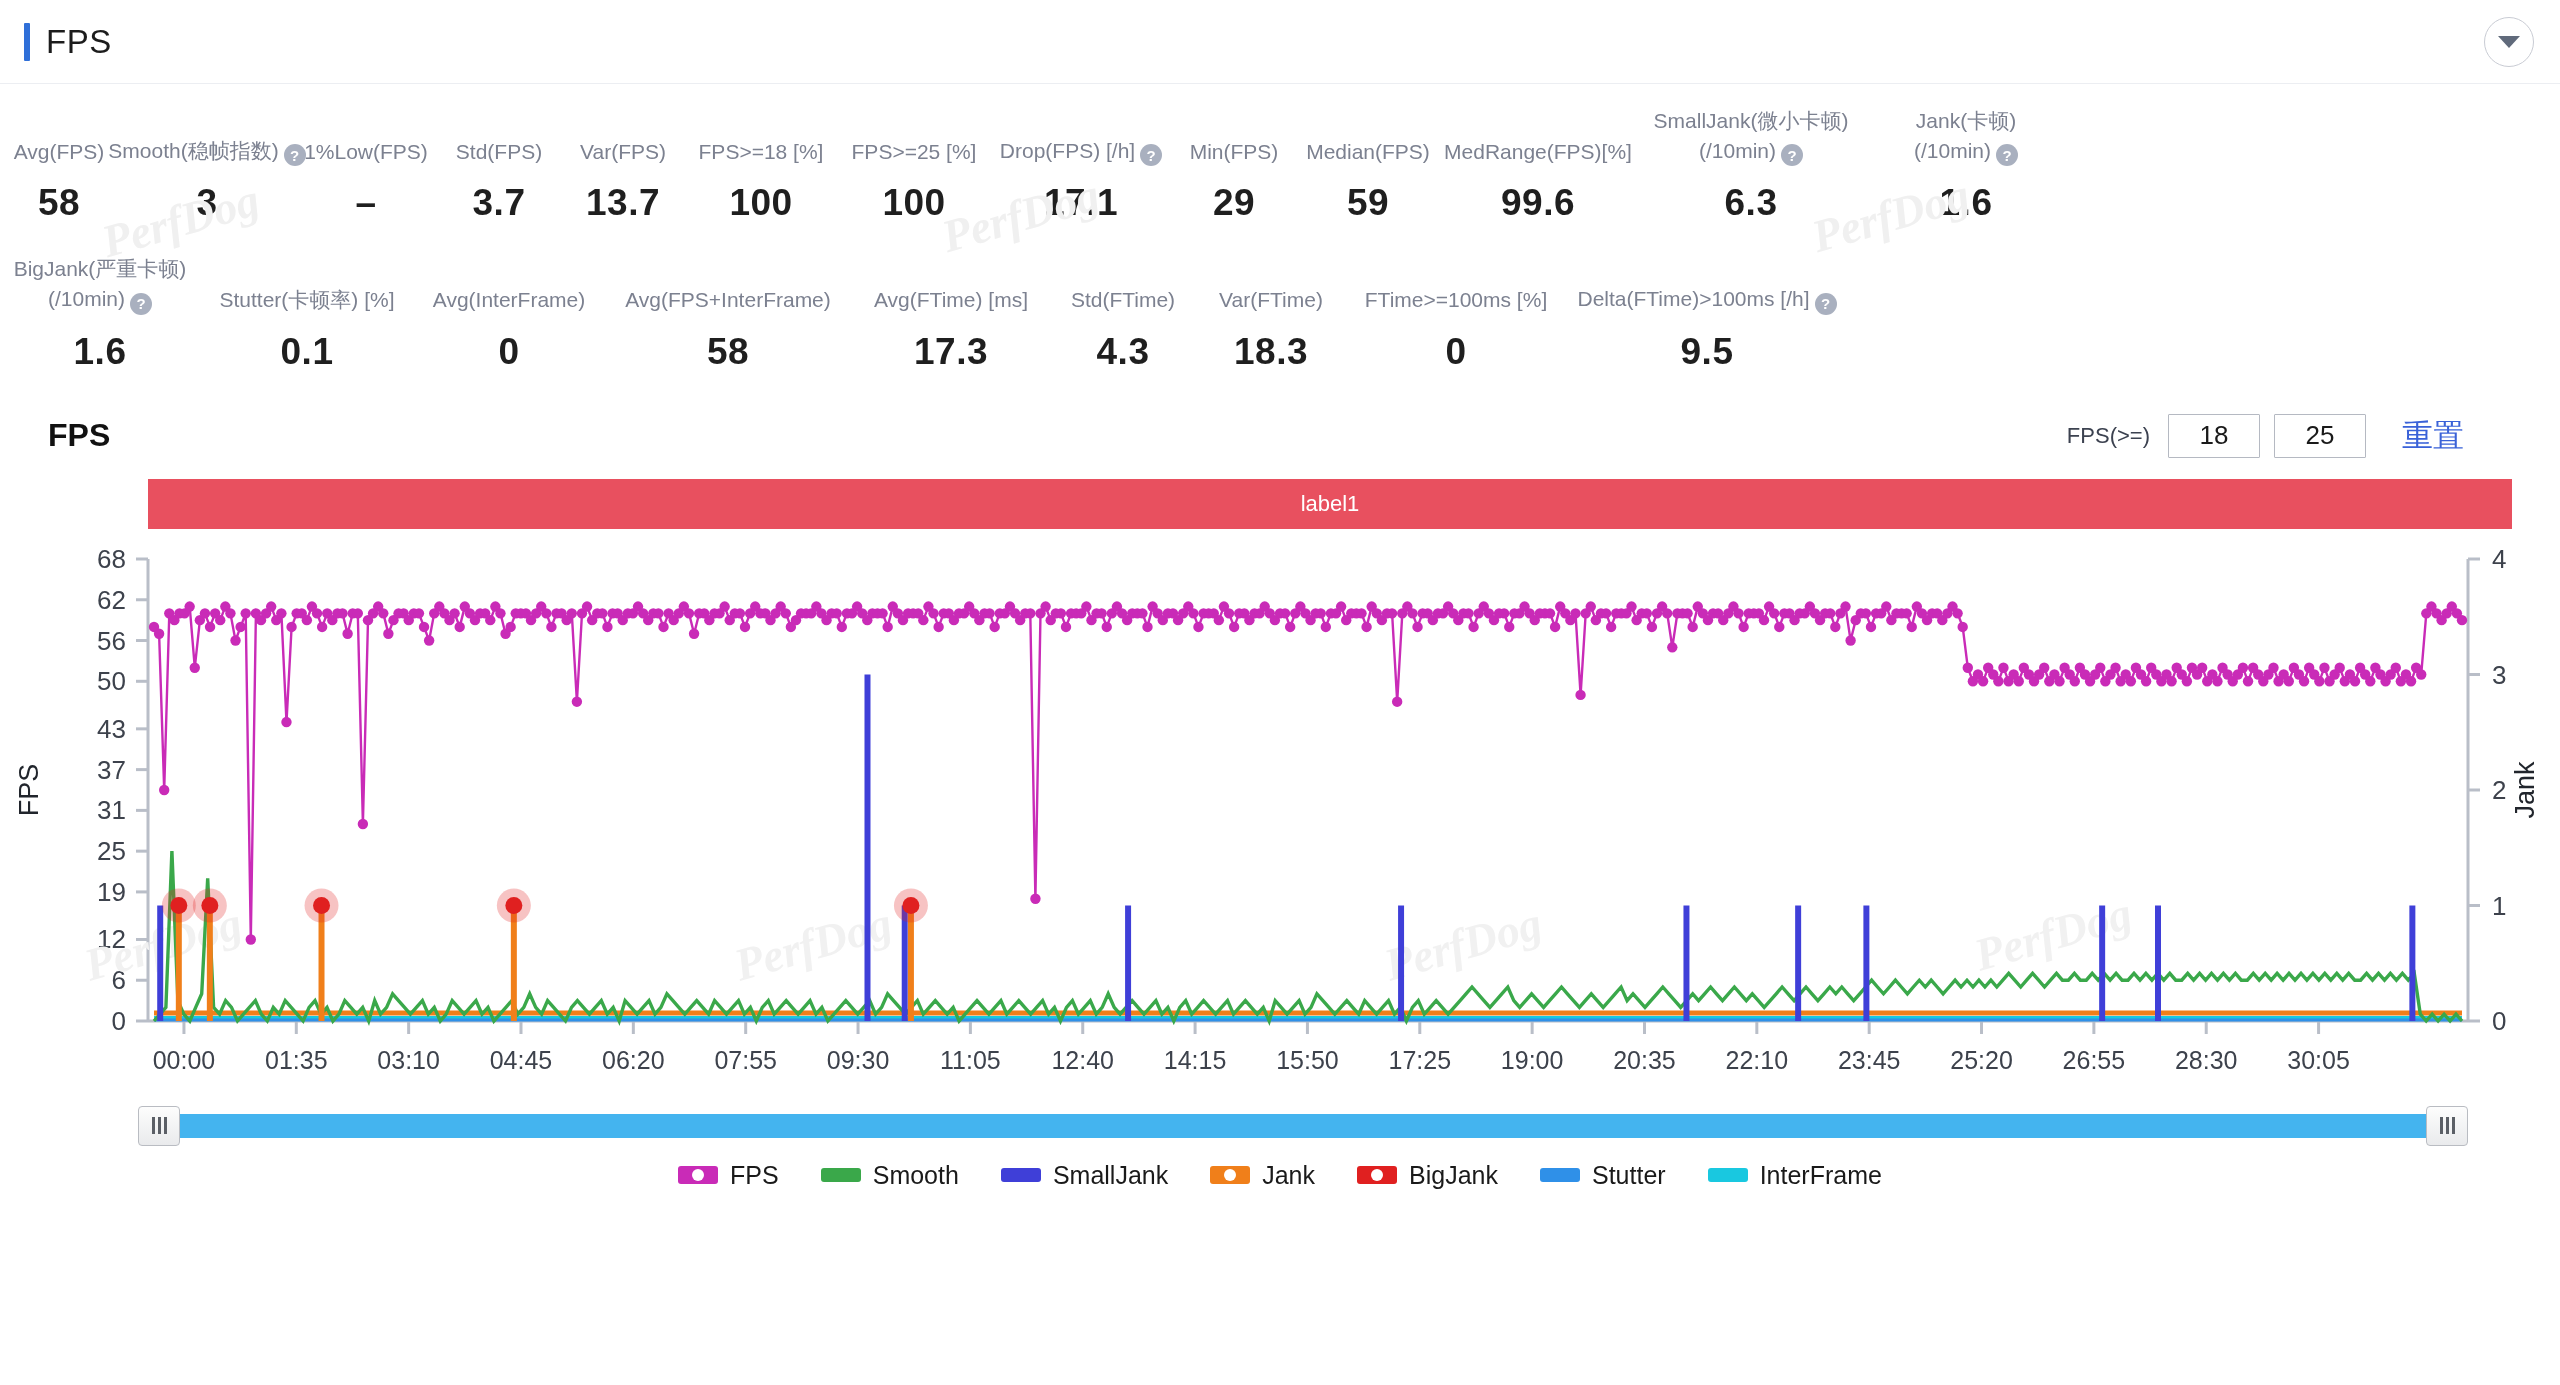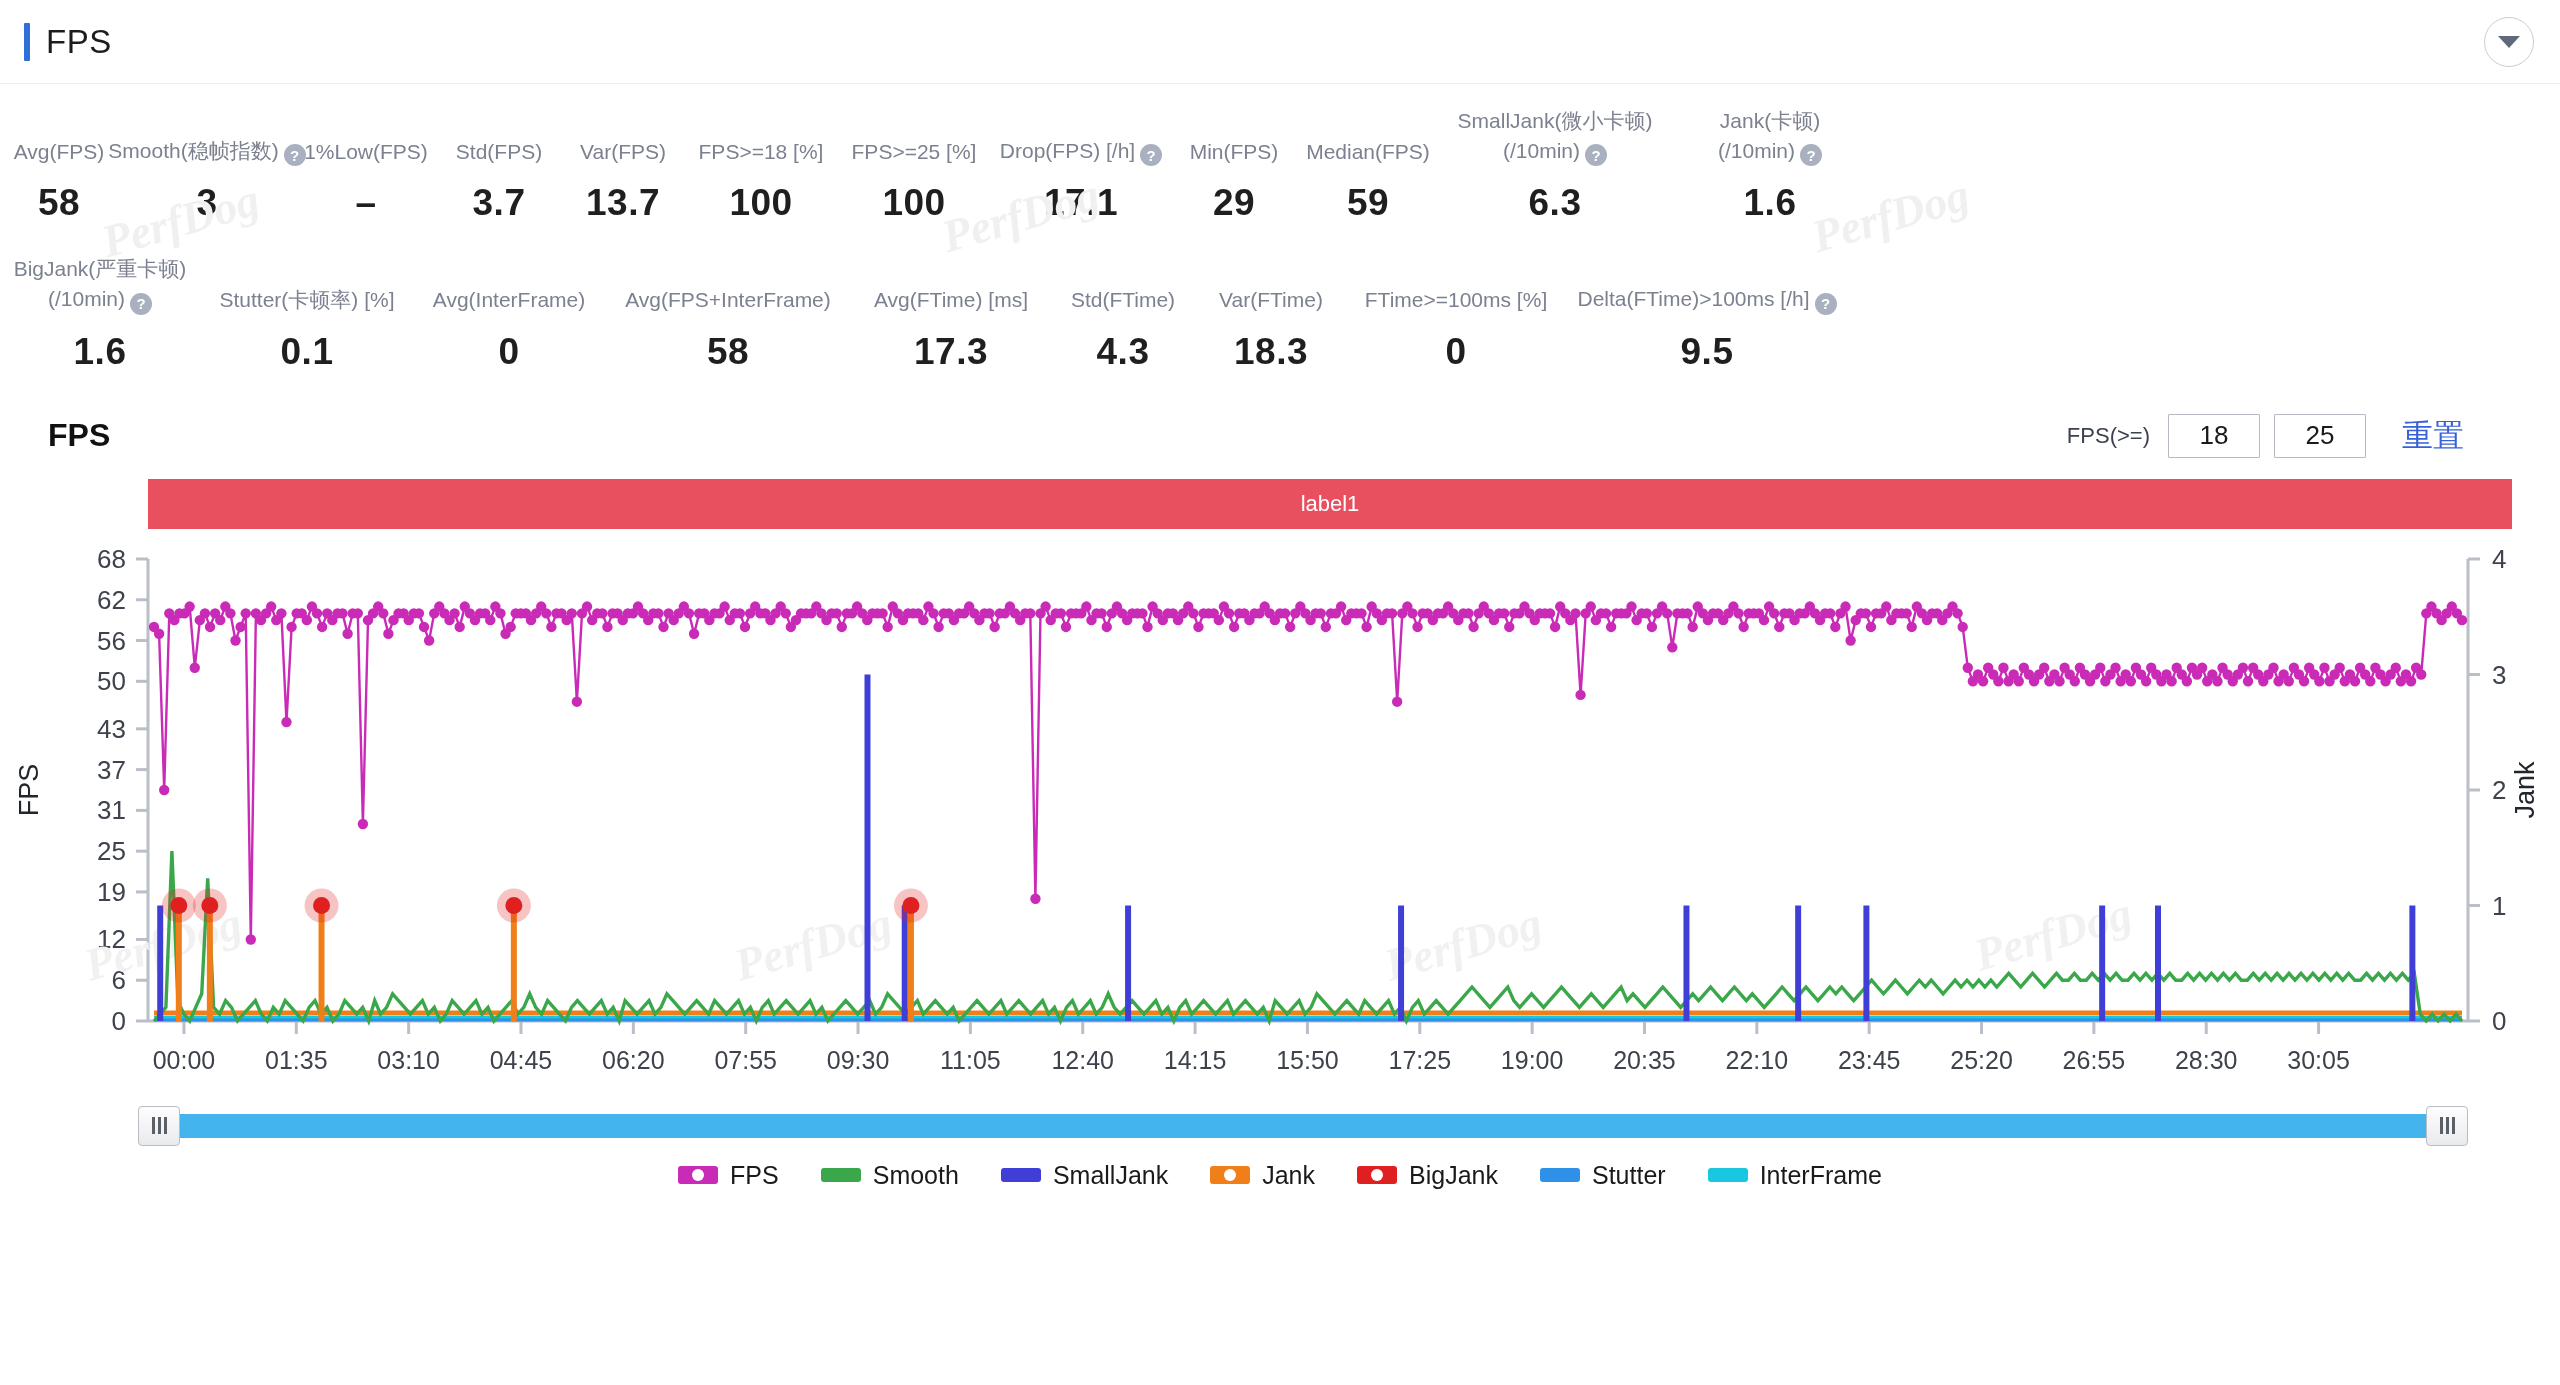--- a/index.html
+++ b/index.html
@@ -223,20 +223,24 @@
           <div class="metric-label">Drop(FPS) [/h]<span class="help-icon">?</span></div>
           <div class="metric-value">17.1</div>
         </div>
         <div class="metric c8">
           <div class="metric-label">Min(FPS)</div>
           <div class="metric-value">29</div>
         </div>
         <div class="metric c9">
           <div class="metric-label">Median(FPS)</div>
           <div class="metric-value">59</div>
+        </div>
+        <div class="metric c10">
+          <div class="metric-label">MedRange(FPS)[%]</div>
+          <div class="metric-value">99.6</div>
         </div>
         <div class="metric c11">
           <div class="metric-label">
             <span class="lbl-line">SmallJank(微小卡顿)</span>
             <span class="lbl-line">(/10min)<span class="help-icon">?</span></span>
           </div>
           <div class="metric-value">6.3</div>
         </div>
         <div class="metric c12">
           <div class="metric-label">

